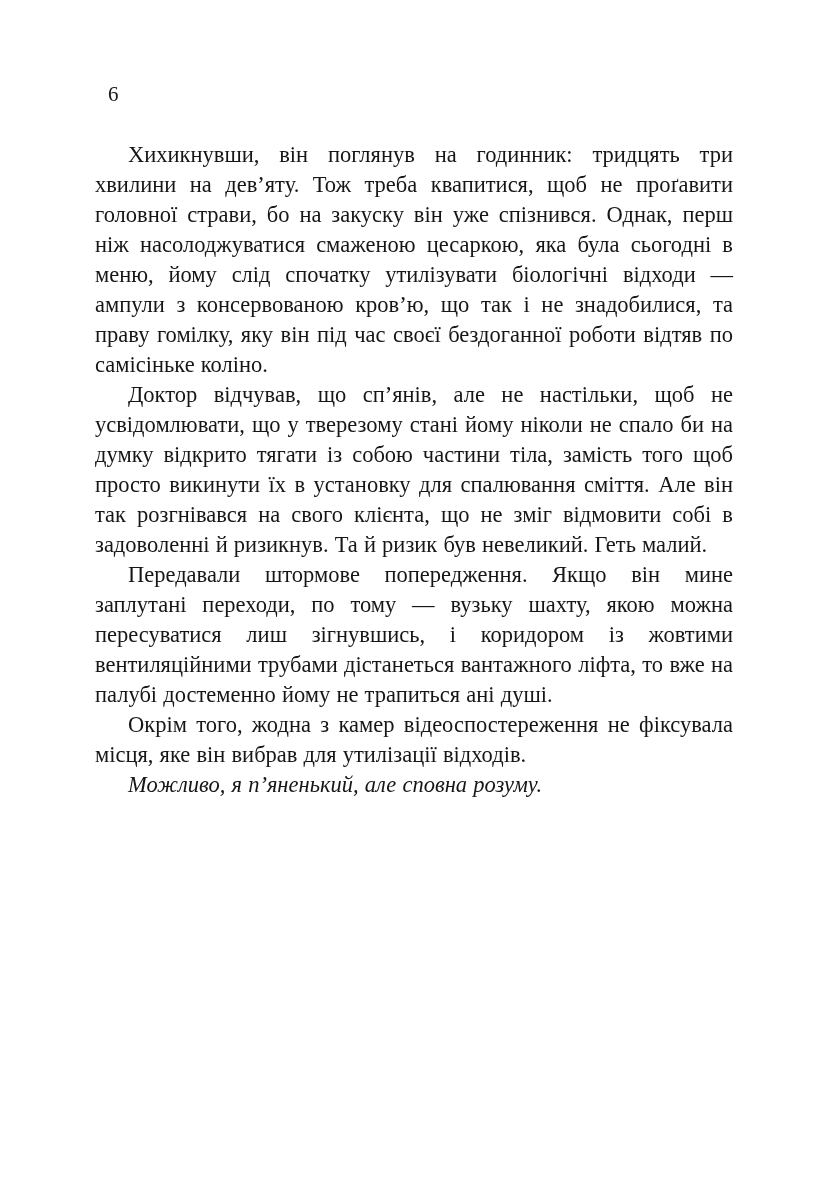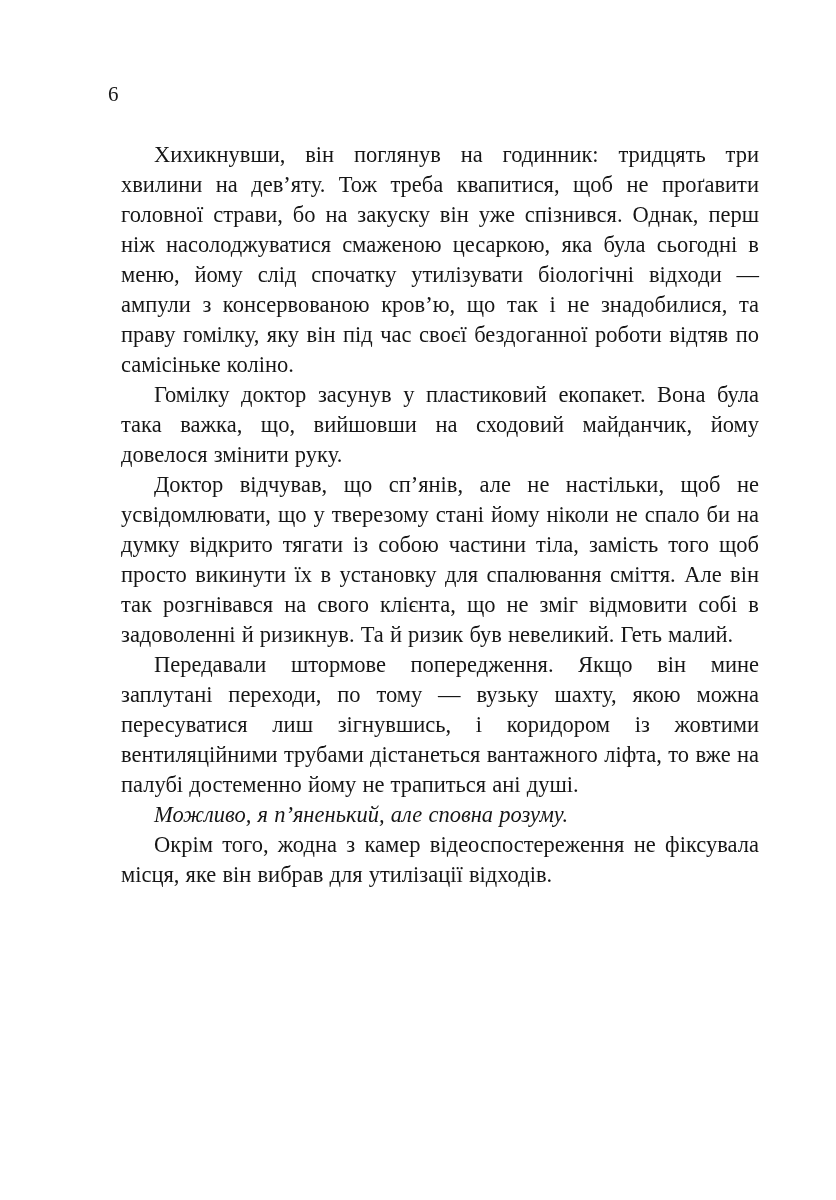--- a/index.html
+++ b/index.html
@@ -23,21 +23,21 @@
   .page-number {
     position: absolute;
     left: 108px;
     top: 84px;
     font-size: 21px;
     line-height: 1;
     color: #1b1b1b;
   }
   .content {
     position: absolute;
-    left: 121px;
+    left: 95px;
     top: 140px;
     width: 638px;
   }
   p.para {
     margin: 0;
     padding: 0;
     text-align: justify;
     text-indent: 33px;
     font-size: 22.5px;
     line-height: 30px;
@@ -48,19 +48,18 @@
     font-style: italic;
   }
 </style>
 </head>
 <body>
 
 <div class="page">
   <div class="page-number">6</div>
   <div class="content">
       <p class="para">Хихикнувши, він поглянув на годинник: тридцять три хвилини на дев’яту. Тож треба квапитися, щоб не проґавити головної страви, бо на закуску він уже спізнився. Однак, перш ніж насолоджуватися смаженою цесаркою, яка була сьогодні в меню, йому слід спочатку утилізувати біологічні відходи — ампули з консервованою кров’ю, що так і не знадобилися, та праву гомілку, яку він під час своєї бездоганної роботи відтяв по самісіньке коліно.</p>
-      <p class="para">Гомілку доктор засунув у пластиковий екопакет. Вона була така важка, що, вийшовши на сходовий майданчик, йому довелося змінити руку.</p>
       <p class="para">Доктор відчував, що сп’янів, але не настільки, щоб не усвідомлювати, що у тверезому стані йому ніколи не спало би на думку відкрито тягати із собою частини тіла, замість того щоб просто викинути їх в установку для спалювання сміття. Але він так розгнівався на свого клієнта, що не зміг відмовити собі в задоволенні й ризикнув. Та й ризик був невеликий. Геть малий.</p>
       <p class="para">Передавали штормове попередження. Якщо він мине заплутані переходи, по тому — вузьку шахту, якою можна пересуватися лиш зігнувшись, і коридором із жовтими вентиляційними трубами дістанеться вантажного ліфта, то вже на палубі достеменно йому не трапиться ані душі.</p>
+      <p class="para">Окрім того, жодна з камер відеоспостереження не фіксувала місця, яке він вибрав для утилізації відходів.</p>
       <p class="para italic">Можливо, я п’яненький, але сповна розуму.</p>
-      <p class="para">Окрім того, жодна з камер відеоспостереження не фіксувала місця, яке він вибрав для утилізації відходів.</p>
     </div>
 </div>
 
 </body></html>

